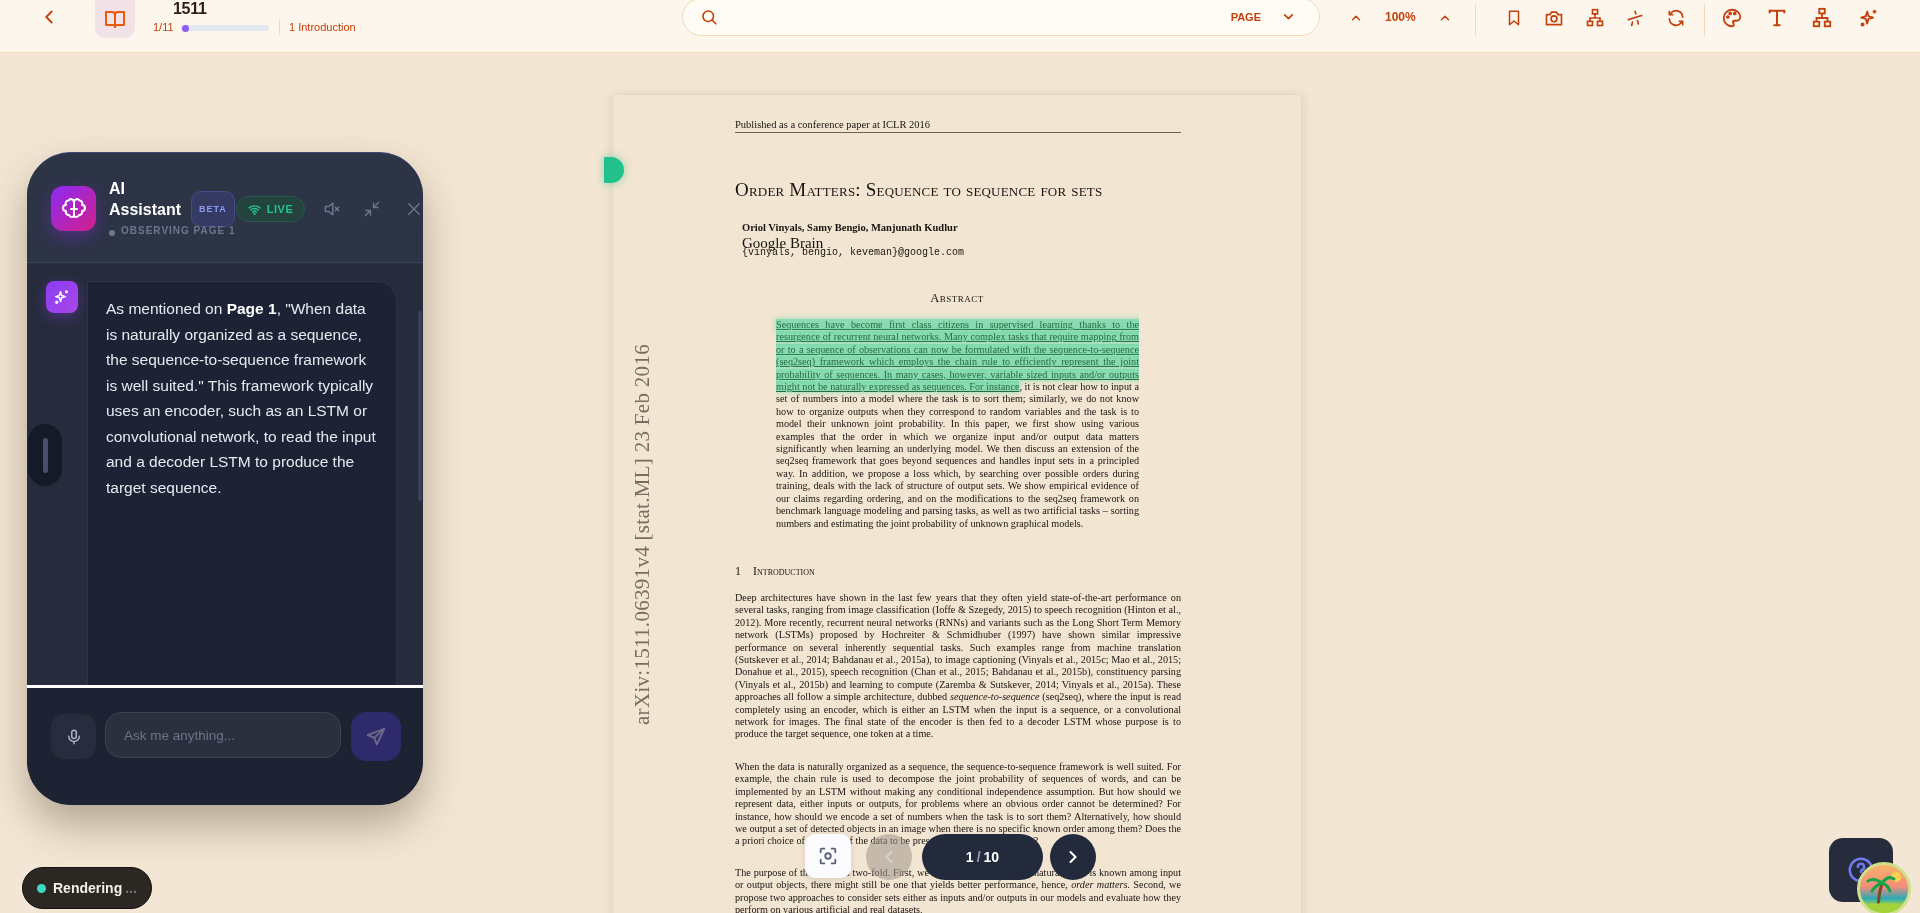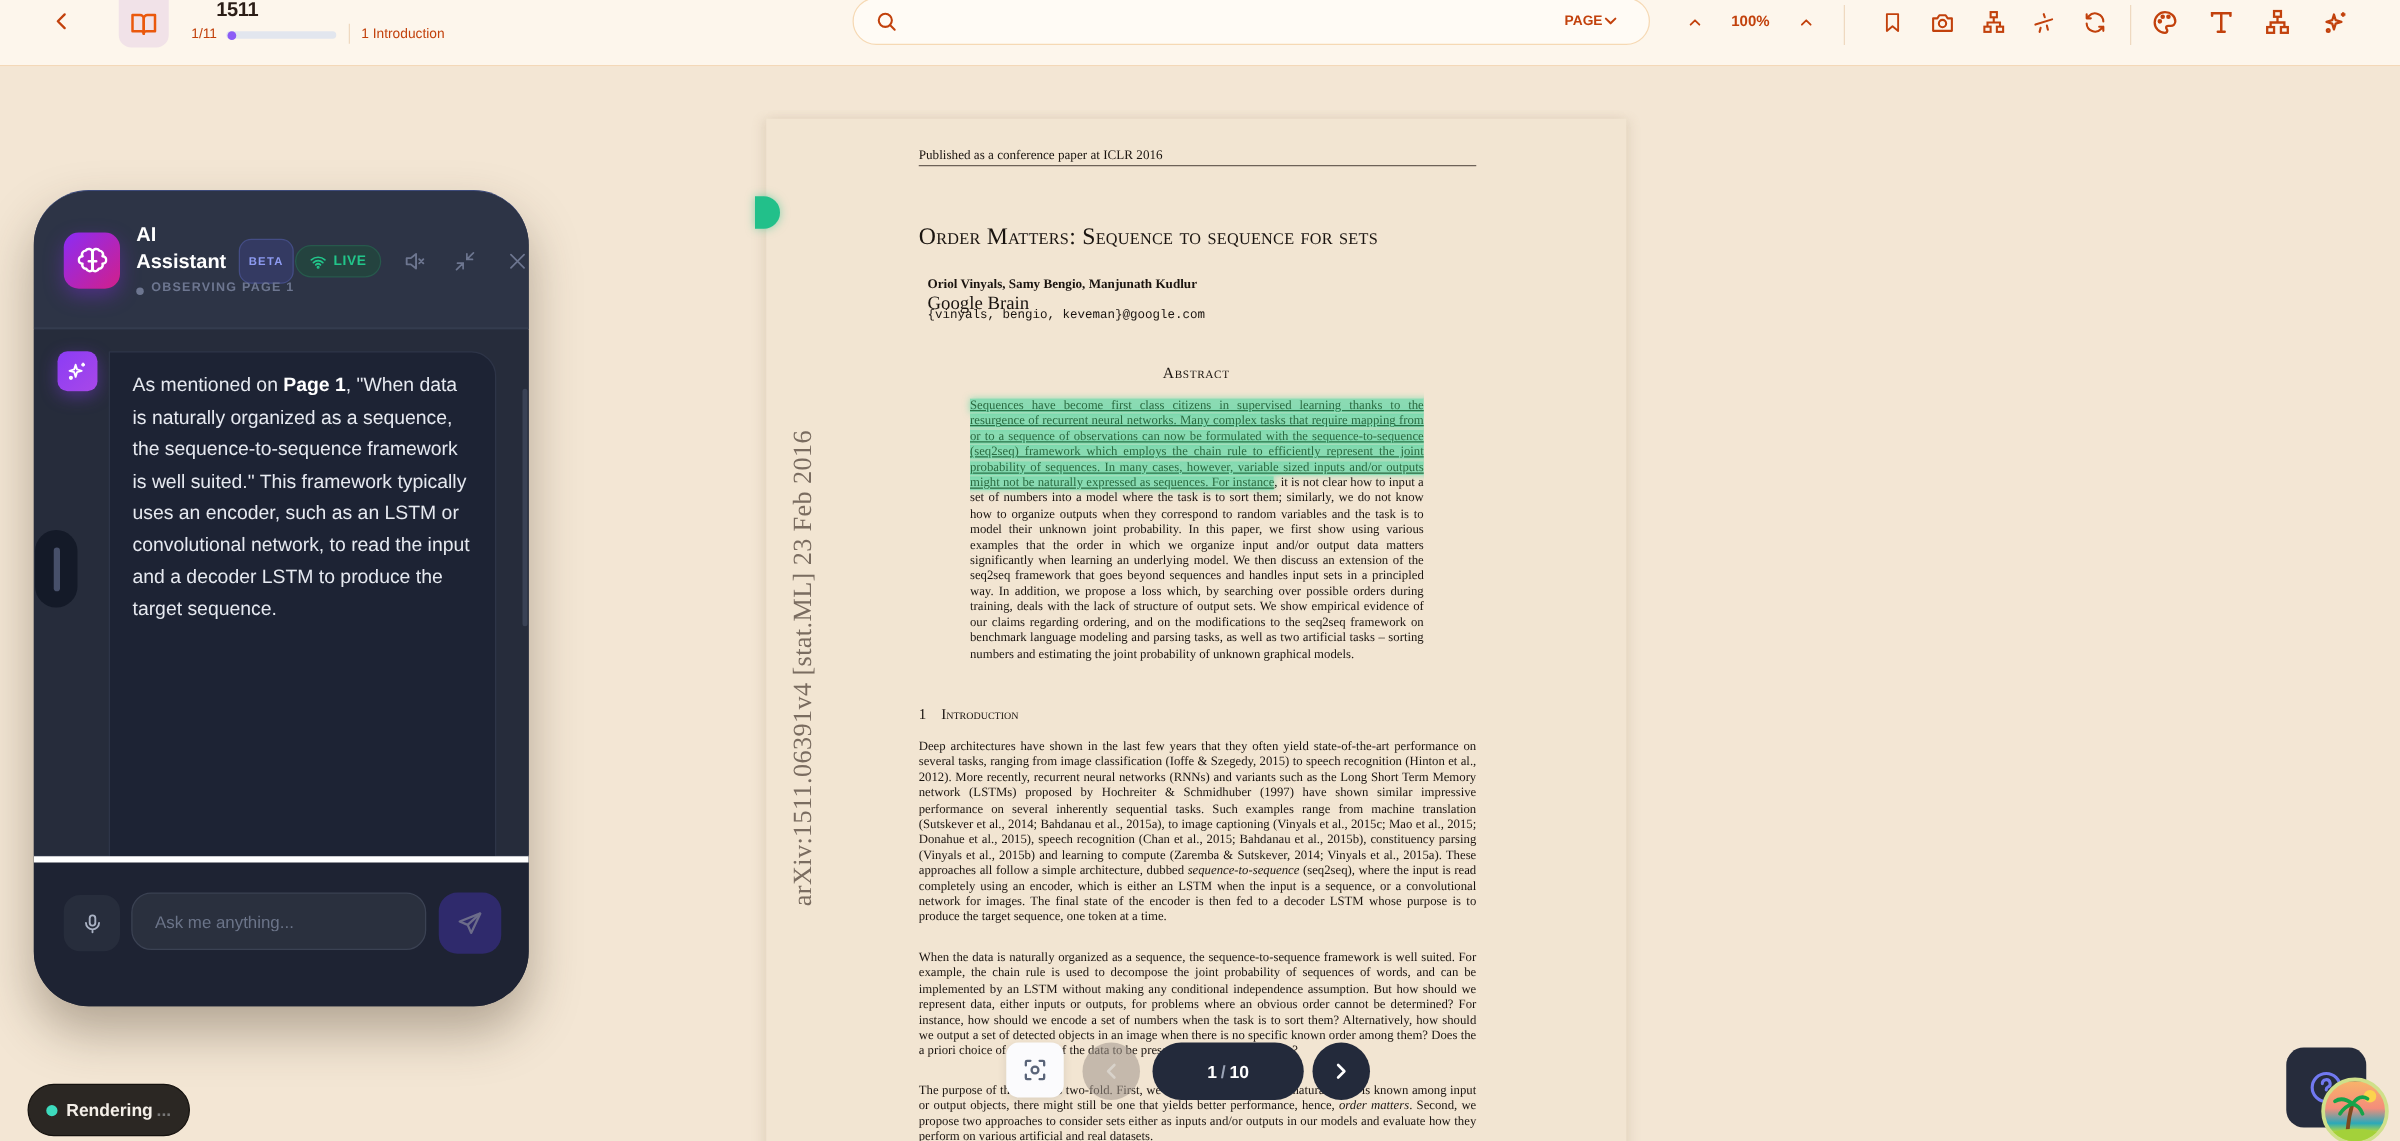--- a/index.html
+++ b/index.html
@@ -13,21 +13,21 @@
   .doc-title { position: absolute; left: 163px; top: 0; font-size: 16px; font-weight: bold; color: #2b1d16; letter-spacing: -0.3px; margin-left: 10px; }
   .doc-progress-label { position: absolute; left: 153px; top: 21px; font-size: 11px; color: #c2410c; }
   .progress-track { position: absolute; left: 181px; top: 25px; width: 88px; height: 6px; background: #e2e6ee; border-radius: 3px; }
   .progress-dot { position: absolute; left: 0; top: -0.5px; width: 7px; height: 7px; border-radius: 50%; background: #8b5cf6; }
   .vdivider { position: absolute; width: 1px; background: #efd9c0; }
   .section-label { position: absolute; left: 289px; top: 21px; font-size: 11px; color: #c2410c; }
 
   .search { position: absolute; left: 682px; top: -2px; width: 638px; height: 38px; background: #fffbf5; border: 1px solid #f6d9b4; border-radius: 19px; }
   .search-icon { position: absolute; left: 17px; top: 9px; }
   .search-input { position: absolute; left: 50px; top: 8px; width: 400px; height: 20px; border: none; background: transparent; font-size: 13px; outline: none; }
-  .search-scope { position: absolute; right: 24px; top: 11px; font-size: 11px; font-weight: bold; color: #c2410c; display: flex; align-items: center; gap: 0; }
+  .search-scope { position: absolute; right: 24px; top: 11px; font-size: 11px; font-weight: bold; color: #c2410c; display: flex; align-items: center; gap: 21px; }
 
   .tb-icon { position: absolute; top: 7px; width: 22px; height: 22px; display: flex; align-items: center; justify-content: center; color: #c2410c; }
   .zoom-level { position: absolute; left: 1385px; top: 10px; font-size: 12px; font-weight: bold; color: #c2410c; }
 
   
   .page { position: absolute; left: 613px; top: 95px; width: 688px; height: 830px; background: #f2e5d2; box-shadow: -4px 0 8px rgba(150,120,90,0.12), 4px 0 8px rgba(150,120,90,0.12); font-family: "Liberation Serif", serif; color: #1a1410; }
   .paper-header { position: absolute; left: 122px; top: 24px; width: 446px; font-size: 10.5px; border-bottom: 1.5px solid #6d6258; padding-bottom: 2px; }
   .paper-title { position: absolute; left: 122px; top: 84px; font-size: 19px; letter-spacing: 0.2px; font-variant: small-caps; white-space: nowrap; }
   .authors { position: absolute; left: 129px; top: 127px; font-size: 10.5px; font-weight: bold; }
   .affil { position: absolute; left: 129px; top: 140px; font-size: 15px; }
@@ -63,21 +63,21 @@
   .ai-status .dot { width: 6px; height: 6px; background: #6d7690; border-radius: 50%; }
   .ai-hdr-btn { position: absolute; top: 45px; width: 22px; height: 22px; display: flex; align-items: center; justify-content: center; }
 
   .ai-body { position: absolute; left: 0; top: 111px; width: 100%; height: 420px; background: #262c3b; }
   .ai-avatar { position: absolute; left: 19px; top: 17px; width: 32px; height: 32px; border-radius: 8px; background: linear-gradient(135deg, #8b3cf5, #a848e8); display: flex; align-items: center; justify-content: center; box-shadow: 0 4px 14px rgba(139,60,245,0.4); }
   .ai-message { position: absolute; left: 60px; top: 17px; width: 310px; height: 420px; background: #1d2334; border: 1px solid #2e3548; border-radius: 0 20px 0 0; padding: 14px 18px 0 18px; color: #e6e9f0; font-size: 15.5px; line-height: 25.5px; }
   .ai-message p { margin-bottom: 8px; }
   .ai-message b { color: #fff; }
   .ai-scrollbar { position: absolute; left: 391px; top: 47px; width: 4px; height: 190px; background: #3a4255; border-radius: 2px; }
 
-  .ai-footer { position: absolute; left: 0; top: 532px; width: 100%; height: 121px; background: #1e2333; border-top: 5px solid #ffffff; }
+  .ai-footer { position: absolute; left: 0; top: 532px; width: 100%; height: 121px; background: #1e2333; border-top: 3px solid #ffffff; }
   .ai-mic { position: absolute; left: 24px; top: 26px; width: 45px; height: 45px; border-radius: 13px; background: #272d3c; display: flex; align-items: center; justify-content: center; }
   .ai-input { position: absolute; left: 78px; top: 24px; width: 236px; height: 46px; border-radius: 16px; background: #2a303e; border: 1px solid #3b4253; color: #e6e9f0; font-size: 13.5px; padding: 0 18px; outline: none; font-family: "Liberation Sans", sans-serif; }
   .ai-input::placeholder { color: #6b7489; }
   .ai-send { position: absolute; left: 324px; top: 24px; width: 50px; height: 49px; border-radius: 15px; background: #2f2a6c; display: flex; align-items: center; justify-content: center; }
 
   
   .side-handle { position: absolute; left: 28px; top: 424px; width: 34px; height: 62px; border-radius: 17px; background: #141a28; display: flex; align-items: center; justify-content: center; }
   .side-handle span { width: 5px; height: 35px; background: #47506a; border-radius: 3px; }
 
   

